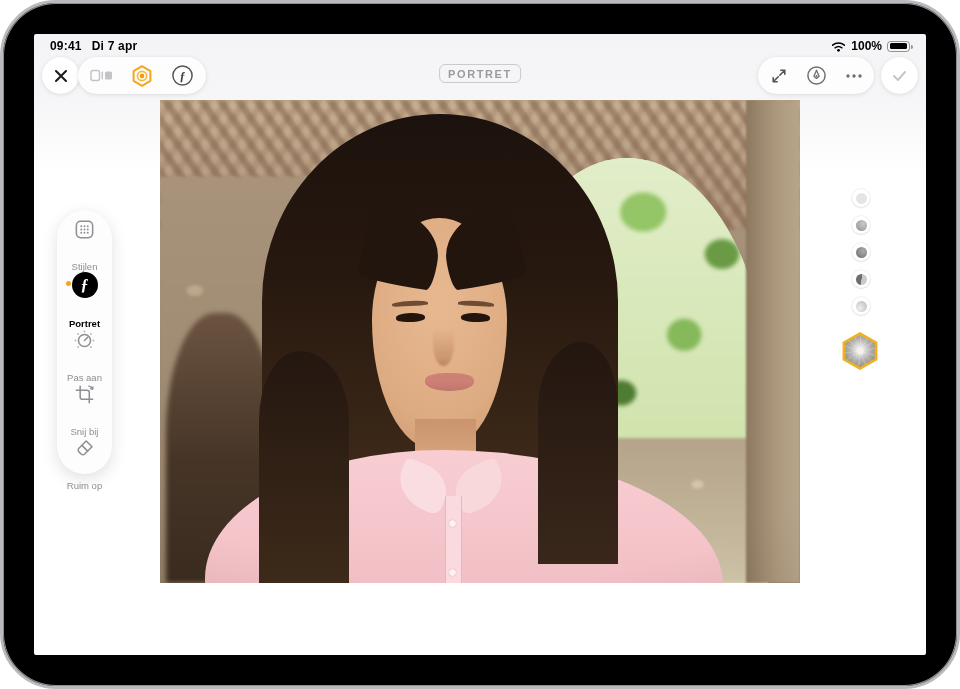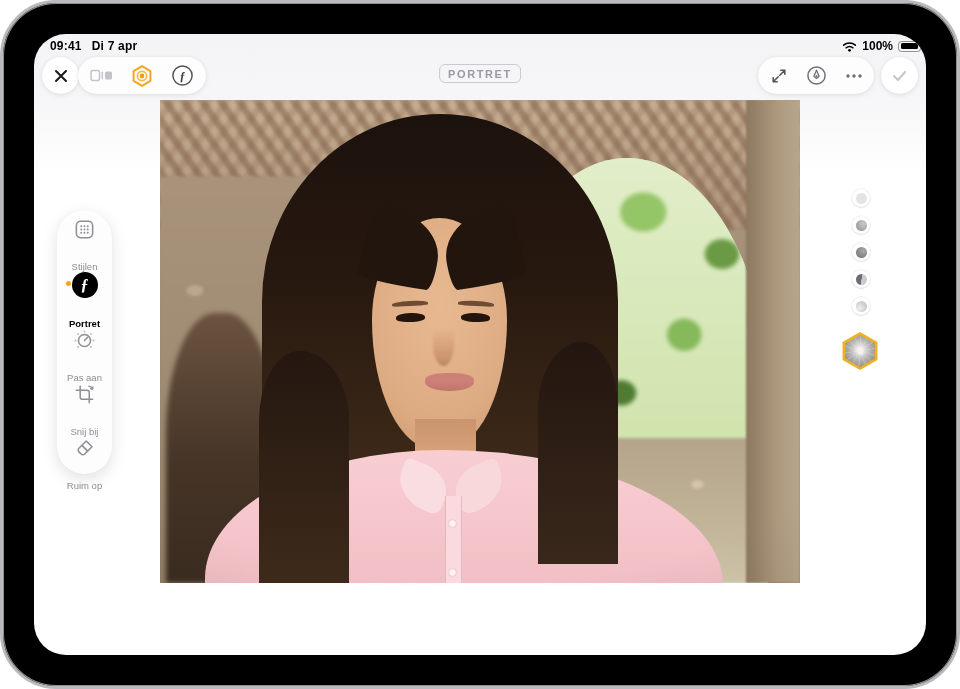--- a/index.html
+++ b/index.html
@@ -3,28 +3,28 @@
 <meta charset="utf-8">
 <style>
   * { margin:0; padding:0; box-sizing:border-box; }
   html,body { width:960px; height:689px; background:#fff; font-family:"Liberation Sans", sans-serif; }
   .stage { position:relative; width:960px; height:689px; }
 
   
   .device { position:absolute; inset:0; border-radius:56px; background:#000;
             border:3px solid #b9b9be; box-shadow: inset 0 0 0 1px #8f8f94; }
   .screen { position:absolute; left:31px; top:31px; right:31px; bottom:31px;
-            border-radius:32px; overflow:hidden;
+            border-radius:2px; overflow:hidden;
             background:linear-gradient(180deg,#f4f4f6 0px,#f6f6f8 64px,#ffffff 140px); }
 
   
   .statusbar { position:absolute; left:0; right:0; top:0; height:24px; }
   .sb-left { position:absolute; left:16px; top:5px; display:flex; gap:10px;
              font-size:12px; font-weight:700; color:#000; letter-spacing:.2px; }
-  .sb-right { position:absolute; right:5px; top:5px; display:flex; align-items:center; gap:5px;
+  .sb-right { position:absolute; right:16px; top:5px; display:flex; align-items:center; gap:5px;
               font-size:12px; font-weight:700; color:#000; }
   .battery { position:relative; width:23px; height:11px; border:1px solid rgba(0,0,0,.4);
              border-radius:3.5px; }
   .battery .fill { position:absolute; left:1.5px; top:1.5px; bottom:1.5px; width:17px;
                    background:#000; border-radius:1.5px; }
   .battery .cap { position:absolute; right:-3.5px; top:3px; width:2px; height:4px;
                   background:rgba(0,0,0,.4); border-radius:0 2px 2px 0; }
 
   
   .circle-btn { position:absolute; top:23px; width:37px; height:37px; border-radius:50%;

